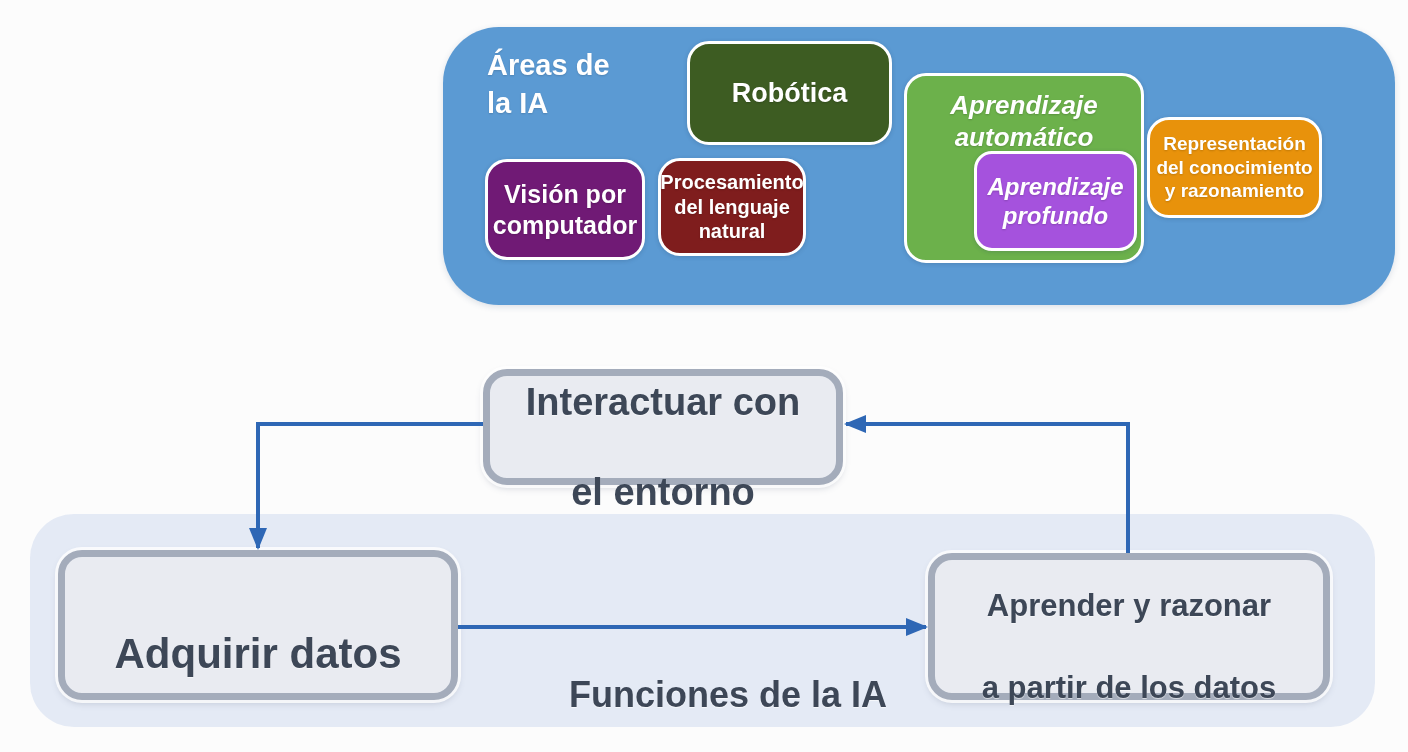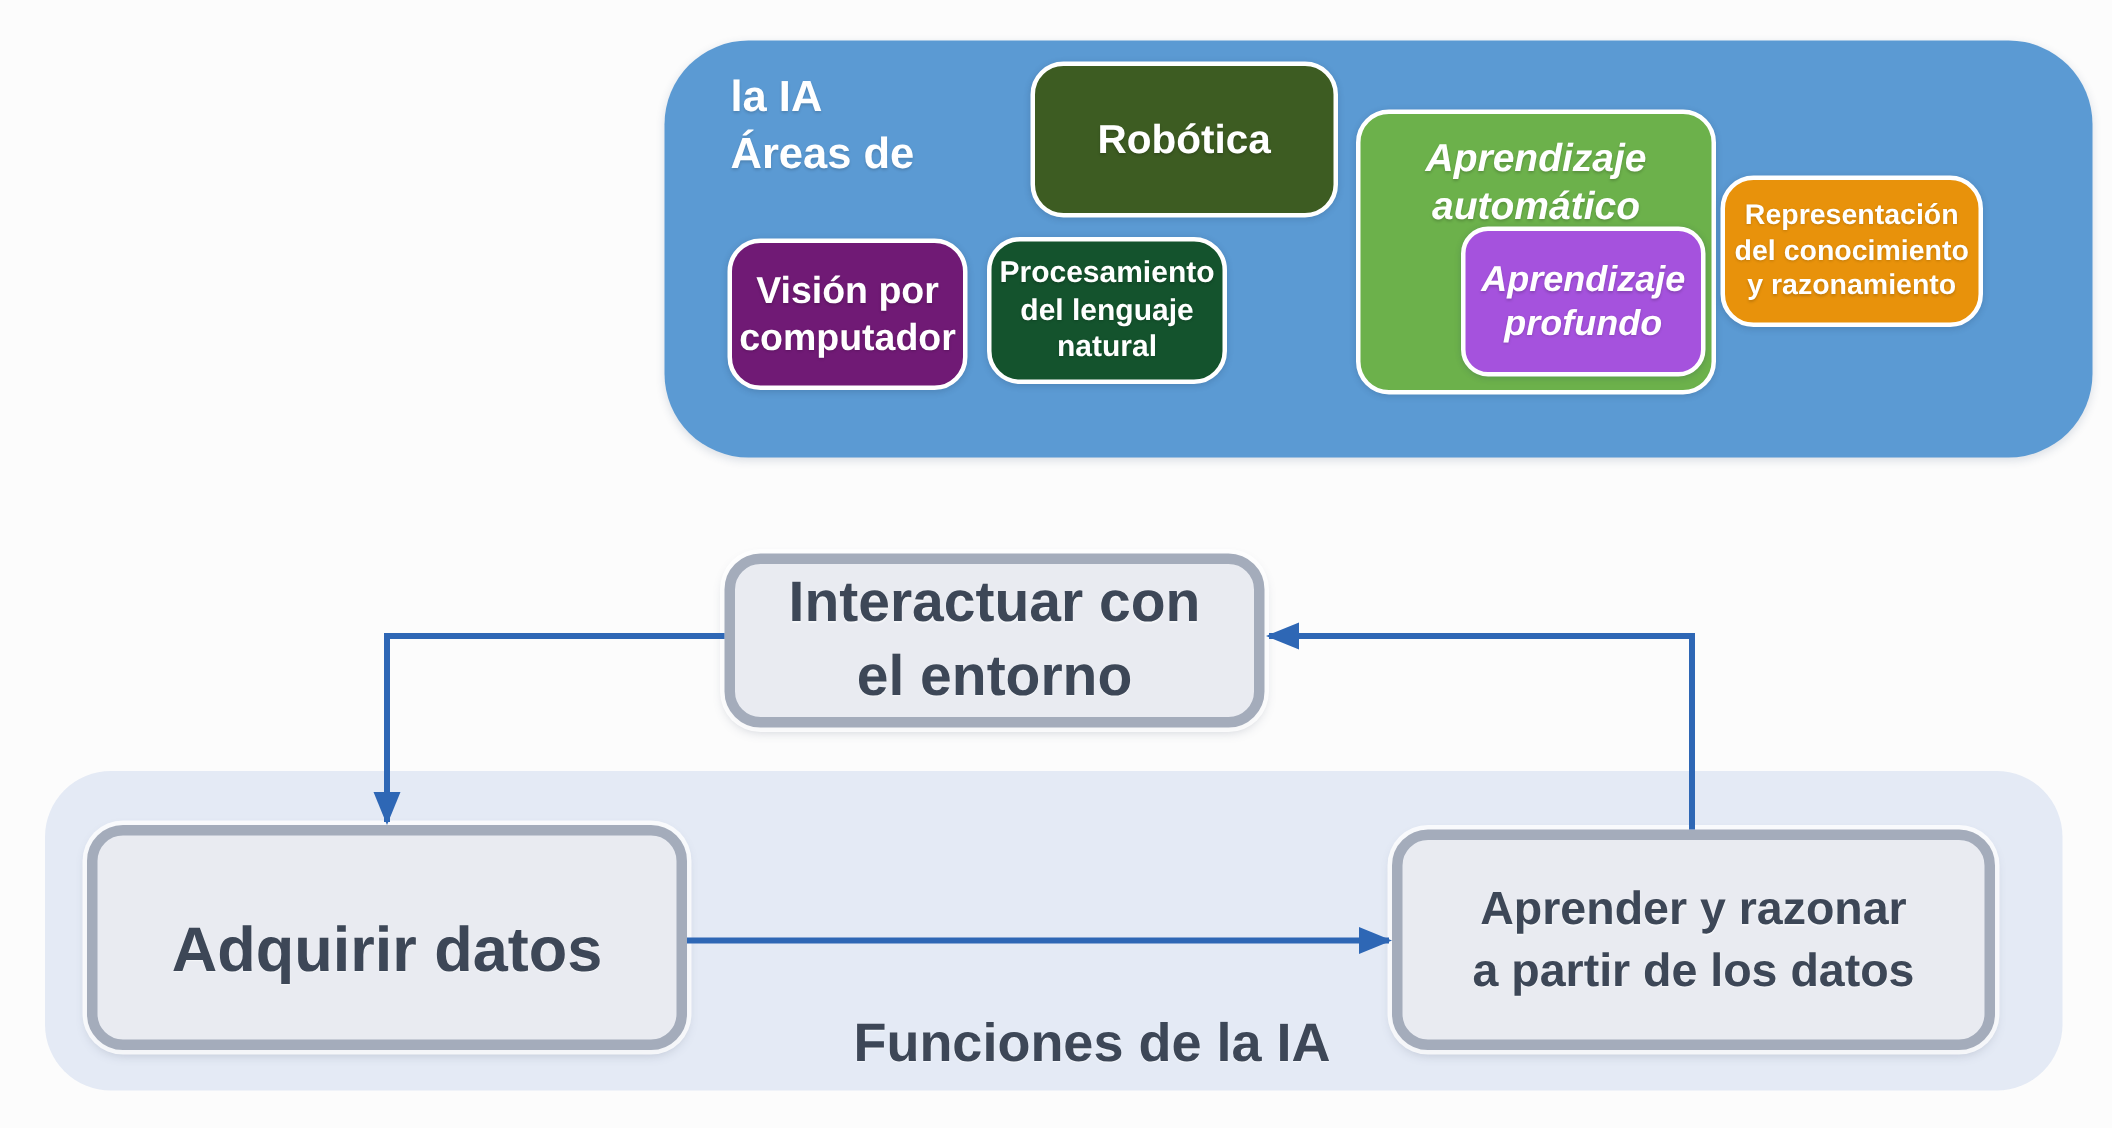--- a/index.html
+++ b/index.html
@@ -22,21 +22,21 @@
     position:absolute;box-sizing:border-box;
     border:3.5px solid #ffffff;border-radius:22px;
     display:flex;flex-direction:column;align-items:center;justify-content:center;
     color:#ffffff;text-align:center;
     text-shadow:0 1px 2px rgba(0,0,0,.18);
     box-shadow:0 1px 4px rgba(30,60,90,.22);
   }
   .abox .line{white-space:nowrap;}
   .b-robotics{left:209px;top:14px;width:205px;height:104px;background:#3d5c22;font-size:27px;line-height:1.2;margin-left:35px;}
   .b-vision{left:42px;top:132px;width:160px;height:101px;background:#701a75;font-size:25px;line-height:1.22;}
-  .b-nlp{left:215px;top:131px;width:160px;height:98px;background:#14532d;font-size:20px;line-height:1.22;}
+  .b-nlp{left:215px;top:131px;width:148px;height:98px;background:#7f1d1d;font-size:20px;line-height:1.22;}
   .b-ml{left:461px;top:46px;width:240px;height:190px;background:#6cb14b;font-size:26px;line-height:1.22;
         justify-content:flex-start;padding-top:14px;font-style:italic;}
   .b-dl{left:67px;top:75px;width:163px;height:100px;background:#a552dd;font-size:24px;line-height:1.22;border-radius:18px;}
   .b-kr{left:704px;top:90px;width:175px;height:101px;background:#e8920b;font-size:19px;line-height:1.25;}
   
   .functions-panel{
     position:absolute;left:30px;top:514px;width:1345px;height:213px;
     background:#e4eaf5;border-radius:44px;
   }
   .functions-label{
@@ -46,37 +46,37 @@
   }
   
   .fbox{
     position:absolute;box-sizing:border-box;z-index:3;
     background:#e9ebf1;border:7px solid #a4acbb;border-radius:24px;
     display:flex;flex-direction:column;align-items:center;justify-content:center;
     color:#3d4757;text-align:center;
     box-shadow:0 0 0 3px rgba(255,255,255,.8),0 3px 7px rgba(90,100,125,.28);
     text-shadow:0 1px 1px rgba(255,255,255,.6);
   }
-  .fbox .line{white-space:nowrap;}
+  .fbox .line{white-space:nowrap;margin-top:41px;}
   .n-interact{left:483px;top:369px;width:360px;height:116px;font-size:38px;line-height:1.3;}
   .n-acquire{left:58px;top:550px;width:400px;height:150px;font-size:42px;justify-content:center;padding-top:16px;}
   .n-learn{left:928px;top:553px;width:402px;height:147px;font-size:31px;line-height:1.3;}
   
   .arrows{position:absolute;left:0;top:0;z-index:6;pointer-events:none;}
   .arrow{stroke:#2e67b5;stroke-width:4;fill:none;}
 </style>
 </head>
 <body>
 
 <div class="stage">
 
   <section class="areas-panel">
     <div class="areas-title">
+      <div>Áreas de</div>
       <div>la IA</div>
-      <div>Áreas de</div>
     </div>
 
     <div class="abox b-robotics">
       <div class="line">Robótica</div>
     </div>
 
     <div class="abox b-vision">
       <div class="line">Visión por</div>
       <div class="line">computador</div>
     </div>

